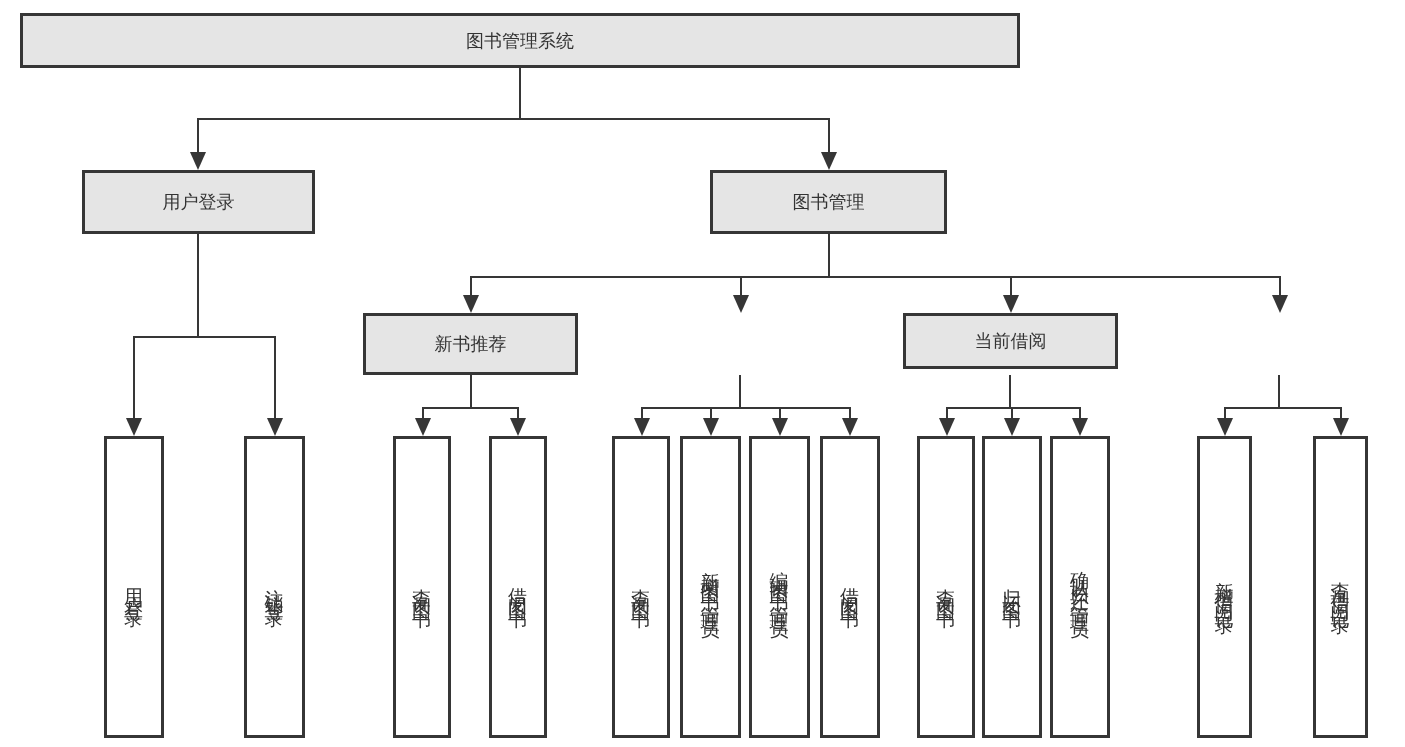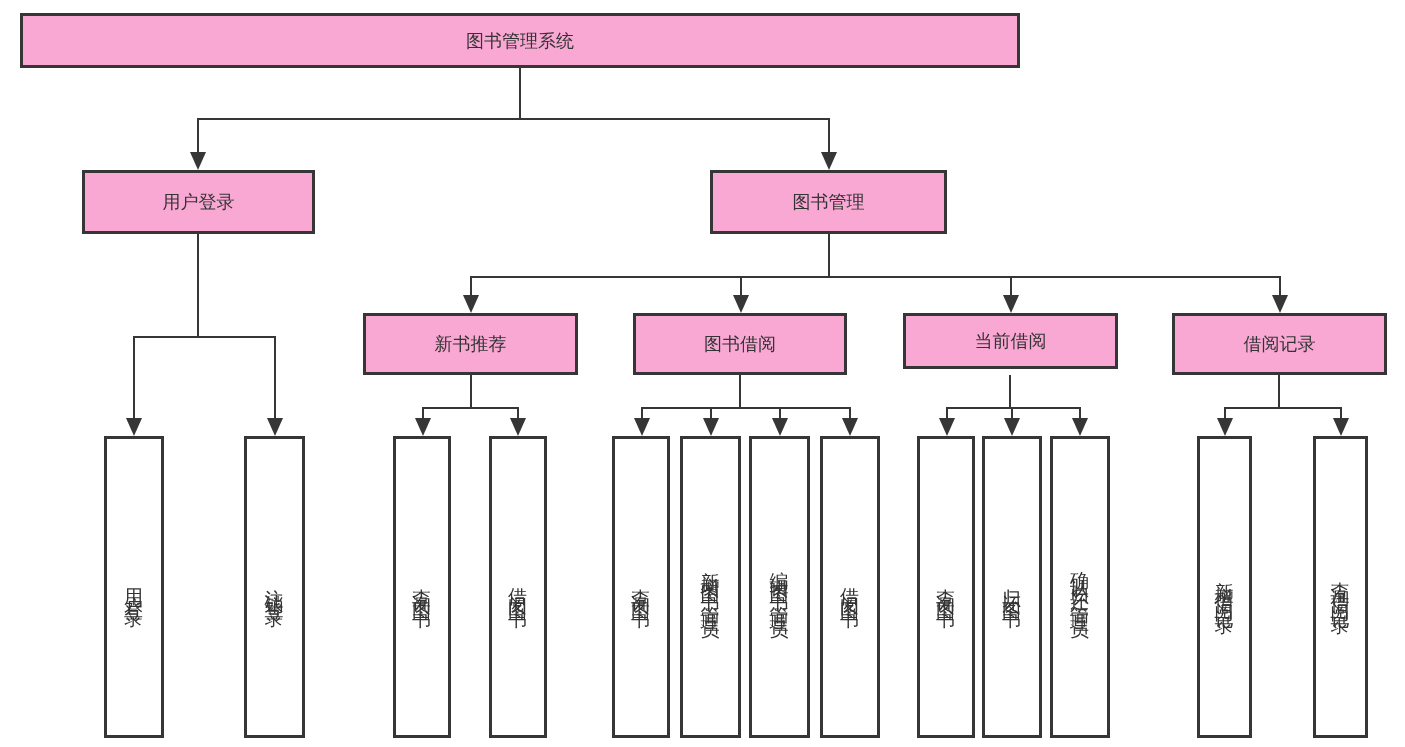--- a/index.html
+++ b/index.html
@@ -7,21 +7,21 @@
     position:relative;
     width:1405px;height:747px;
     background:#ffffff;
     font-family:"Liberation Sans","DejaVu Sans",sans-serif;
     color:#333333;
     overflow:hidden;
   }
   .box{
     position:absolute;
     border:3px solid #363636;
-    background:#f9a8d4;
+    background:#e5e5e5;
     box-sizing:border-box;
     display:flex;align-items:center;justify-content:center;
     font-size:18px;
     color:#333333;
   }
   .leaf{position:absolute;top:436px;height:302px;border:3px solid #363636;background:#ffffff;box-sizing:border-box;display:flex;align-items:center;justify-content:center;}
   .vtext{
     writing-mode:vertical-rl;
     text-orientation:mixed;
     font-size:19px;
@@ -60,28 +60,22 @@
   <div class="box" style="left:82px;top:170px;width:233px;height:64px;">
     <span>用户登录</span>
   </div>
   <div class="box" style="left:363px;top:313px;width:215px;height:62px;">
     <span>新书推荐</span>
   </div>
 
   <div class="box" style="left:710px;top:170px;width:237px;height:64px;">
     <span>图书管理</span>
   </div>
-  <div class="box" style="left:633px;top:313px;width:214px;height:62px;">
-    <span>图书借阅</span>
-  </div>
   <div class="box" style="left:903px;top:313px;width:215px;height:56px;">
     <span>当前借阅</span>
-  </div>
-  <div class="box" style="left:1172px;top:313px;width:215px;height:62px;">
-    <span>借阅记录</span>
   </div>
 
   <div class="leaf" style="left:104px;width:60px;">
     <span class="vtext">用户登录</span>
   </div>
   <div class="leaf" style="left:244px;width:61px;">
     <span class="vtext">注销登录</span>
   </div>
 
   <div class="leaf" style="left:393px;width:58px;">

